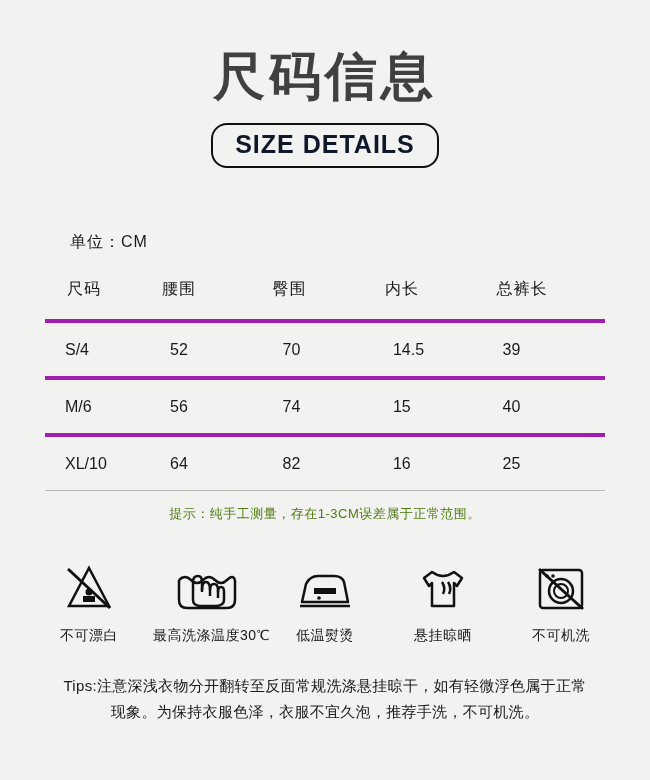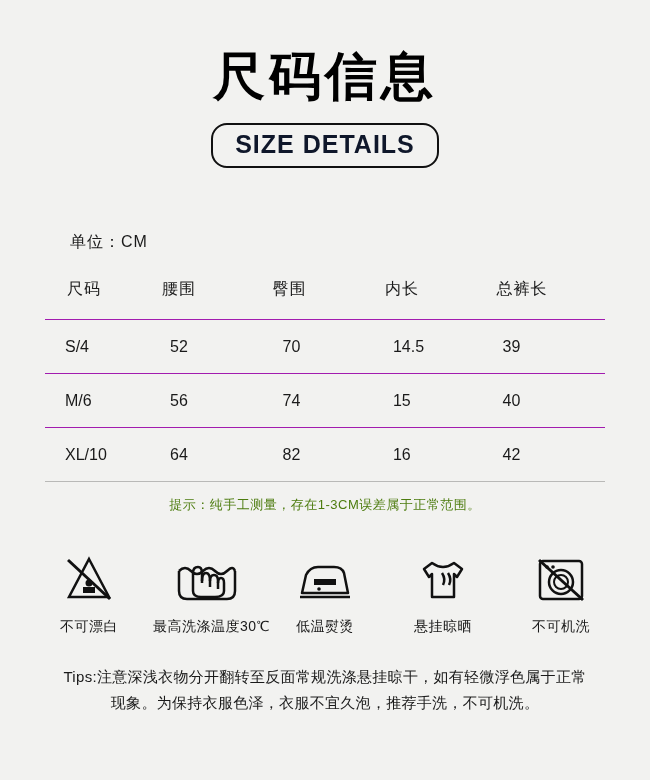--- a/index.html
+++ b/index.html
@@ -23,21 +23,21 @@
   .title-block {
     text-align: center;
     padding-top: 48px;
   }
   .main-title {
     font-family: "DejaVu Sans", sans-serif;
     font-size: 52px;
     font-weight: bold;
     letter-spacing: 4px;
     line-height: 1.1;
-    color: #000000;
+    color: #404040;
   }
   .sub-title-wrap {
     display: flex;
     justify-content: center;
     margin-top: 18px;
   }
   .sub-title {
     display: inline-block;
     border: 2px solid #111;
     border-radius: 16px;
@@ -67,21 +67,21 @@
     height: 53px;
     vertical-align: middle;
   }
   table.size-table thead th {
     height: 40px;
     padding-bottom: 10px;
     font-size: 16px;
     letter-spacing: 1px;
   }
   table.size-table tbody tr {
-    border-top: 1px solid #a21caf;
+    border-top: 4px solid #a21caf;
   }
   table.size-table tbody tr:last-child {
     border-bottom: 1px solid #b9b9b7;
   }
   .col-0 { width: 100px; padding-left: 20px !important; }
   .col-1 { width: 110px; }
   .col-2 { width: 110px; }
   .col-3 { width: 110px; }
   .col-4 { width: 110px; }
   thead .col-0 { padding-left: 22px !important; }
@@ -163,21 +163,21 @@
         <td class="col-1">56</td>
         <td class="col-2">74</td>
         <td class="col-3">15</td>
         <td class="col-4">40</td>
       </tr>
       <tr>
         <td class="col-0">XL/10</td>
         <td class="col-1">64</td>
         <td class="col-2">82</td>
         <td class="col-3">16</td>
-        <td class="col-4">42</td>
+        <td class="col-4">25</td>
       </tr>
     </tbody>
   </table>
 
   <div class="note">提示：纯手工测量，存在1-3CM误差属于正常范围。</div>
 
   <div class="care-row">
 
     <div class="care-item">
       <div class="care-icon">

